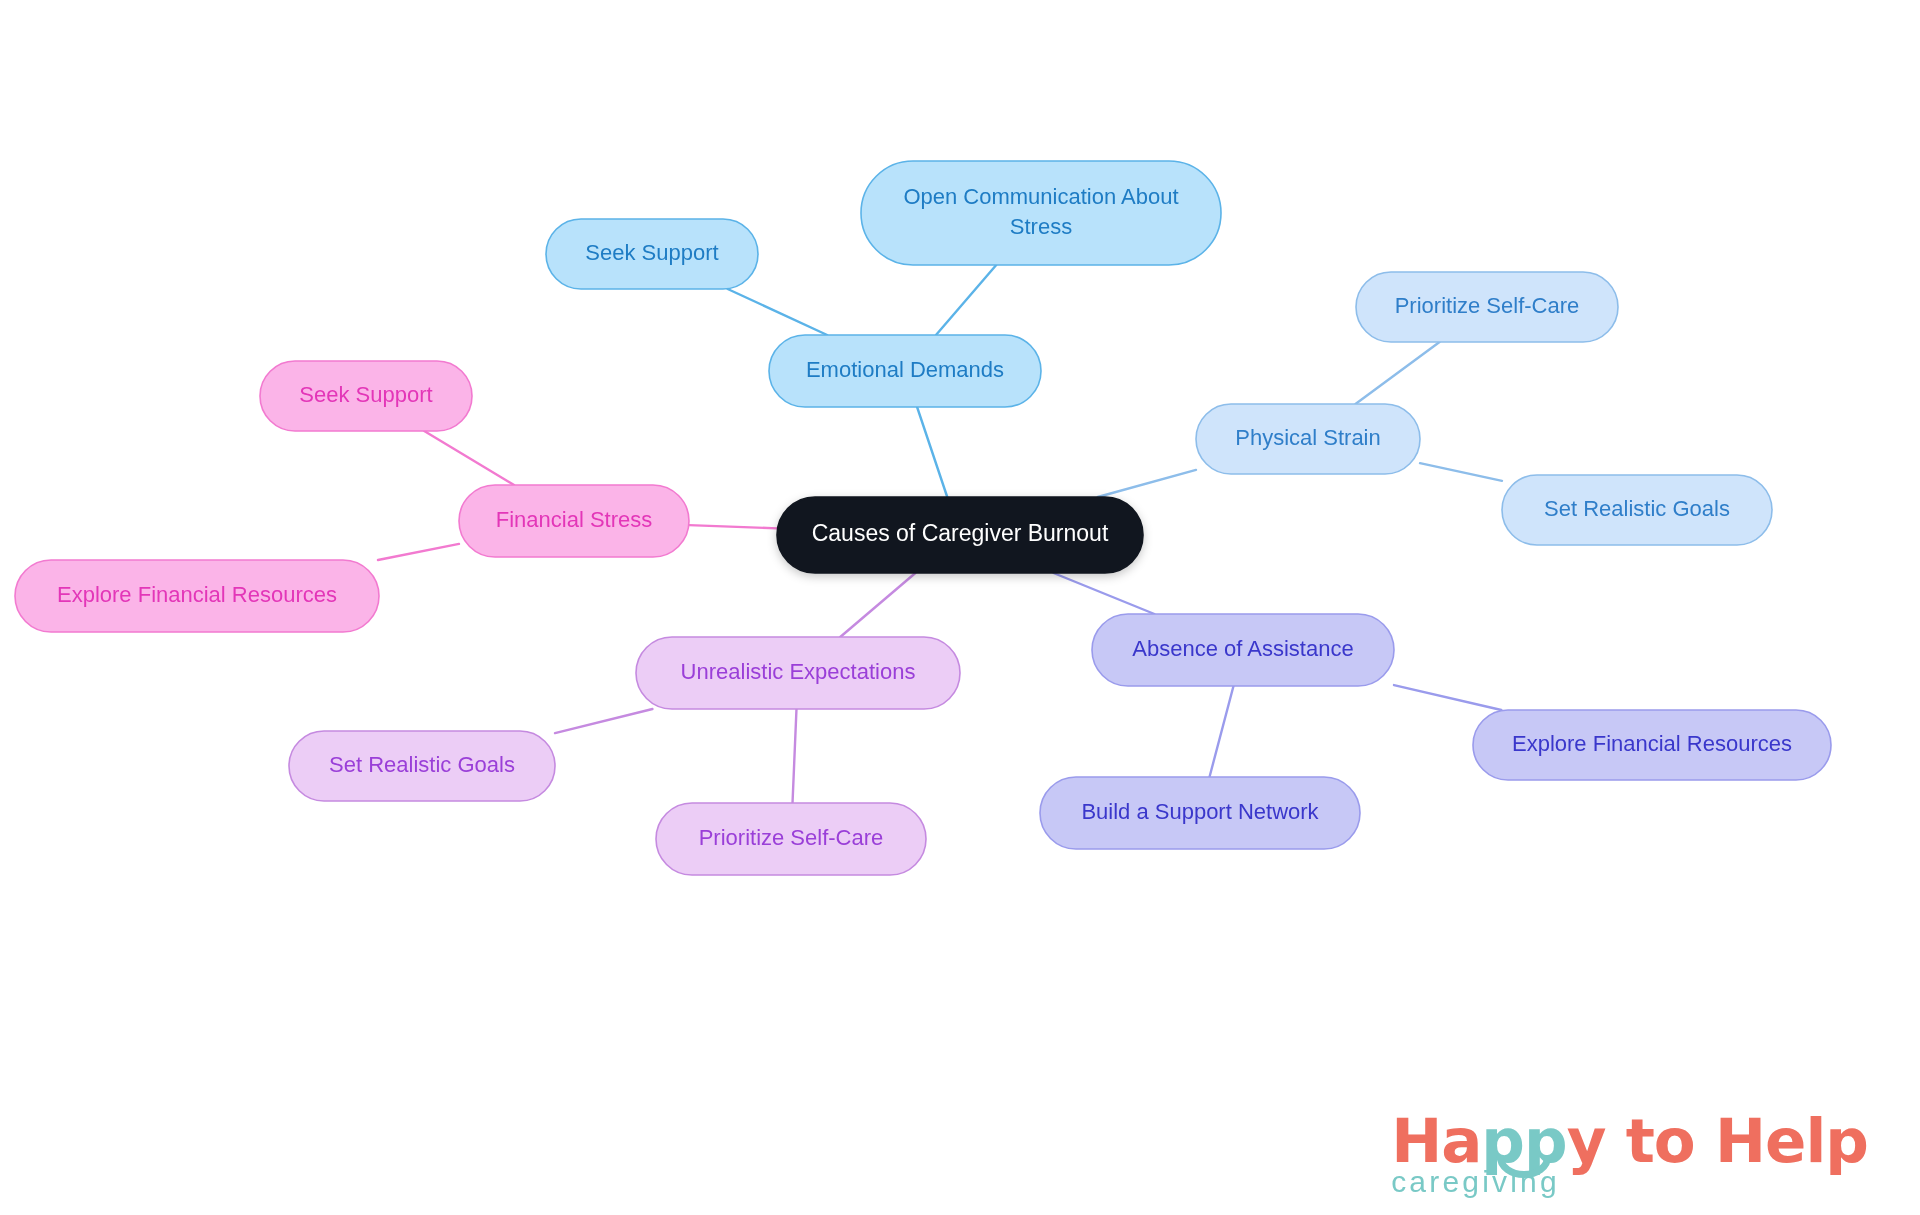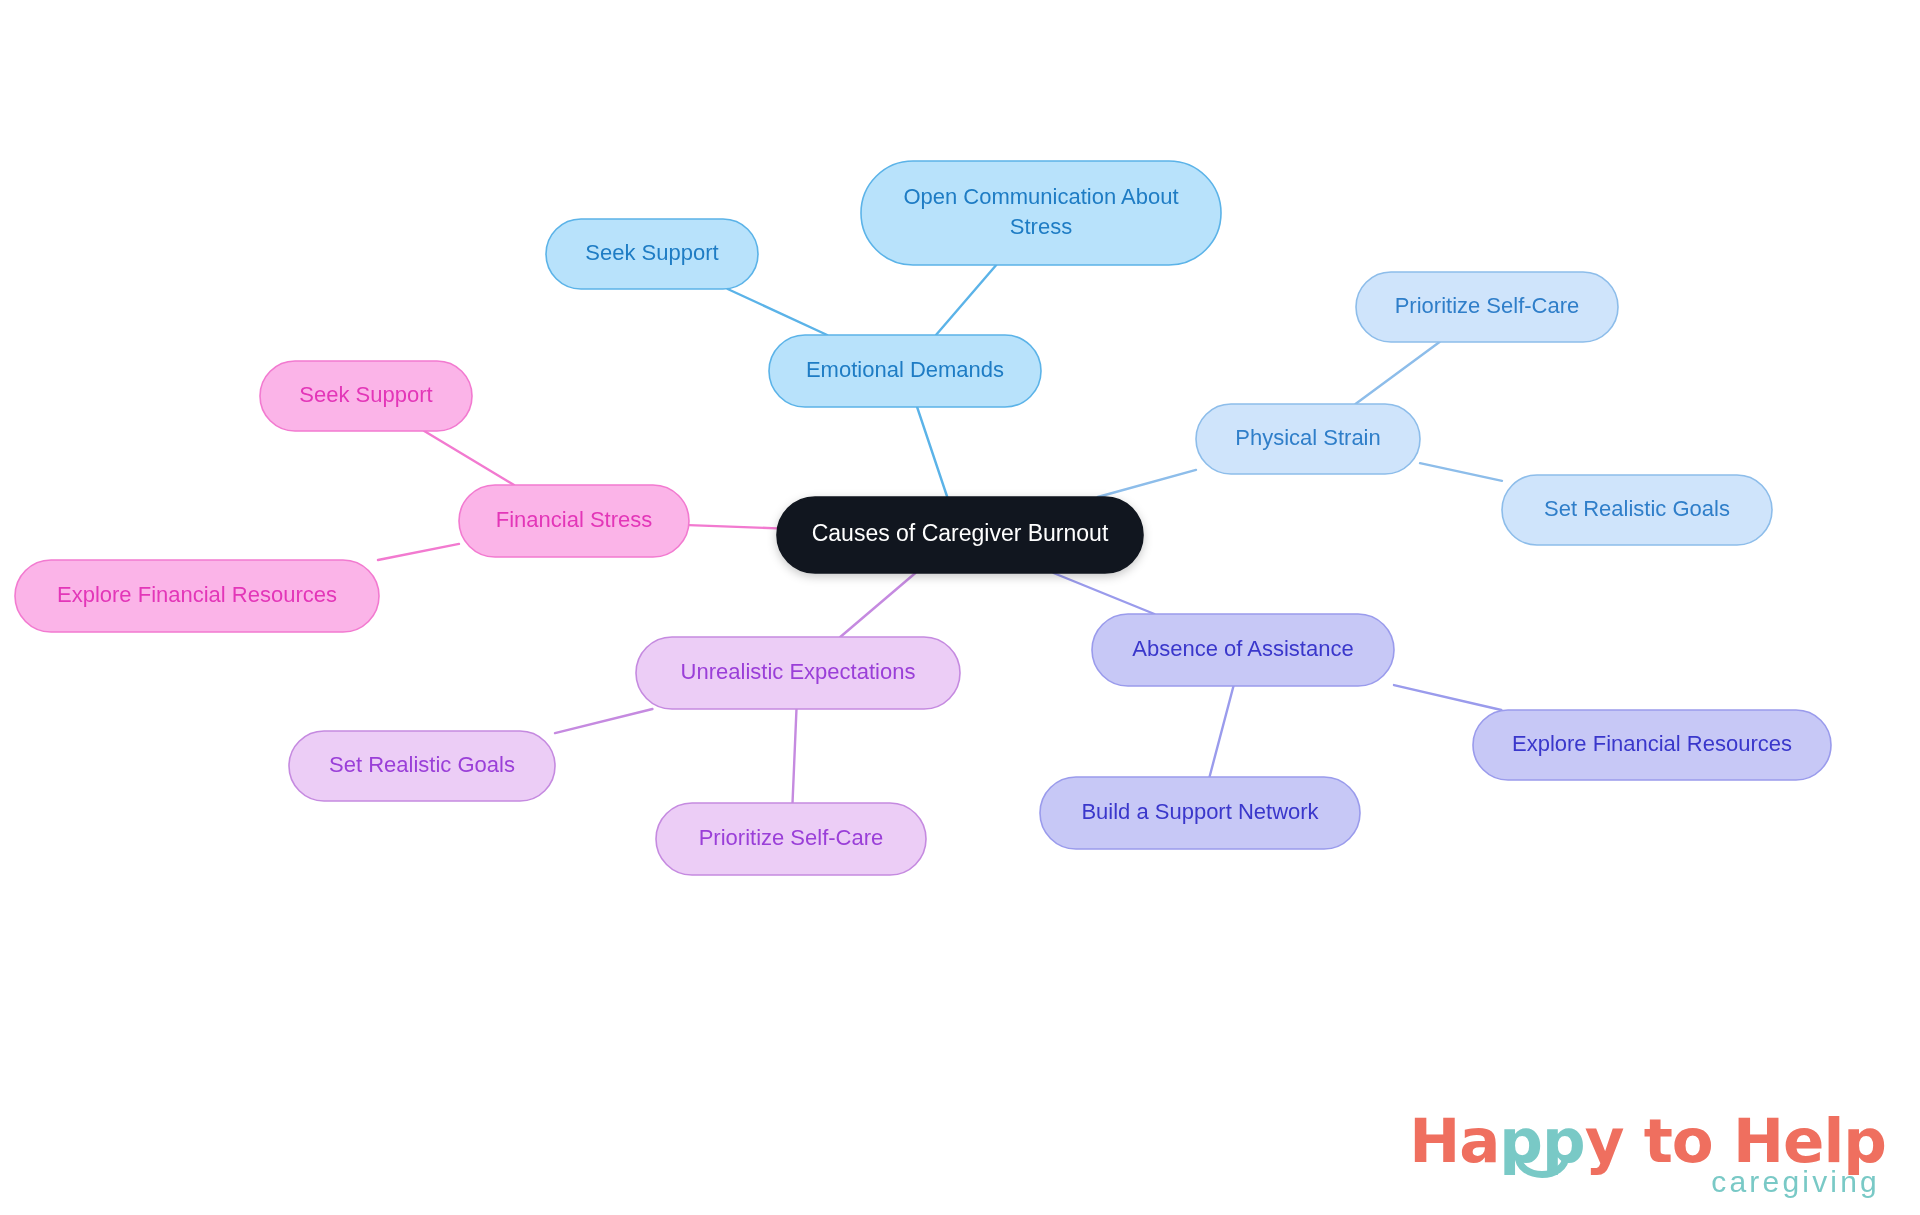--- a/index.html
+++ b/index.html
@@ -37,23 +37,22 @@
     pointer-events: none;
   }
   .root-shape {
     filter: drop-shadow(0 3px 5px rgba(0,0,0,0.22));
   }
   .node-group { cursor: pointer; }
 
   
   #brand-logo {
     position: absolute;
-    right: 34px;
+    right: 52px;
     bottom: 18px;
-    text-align: right;
     user-select: none;
   }
   .logo-wordmark {
     font-family: "DejaVu Sans", "Liberation Sans", sans-serif;
     font-weight: 700;
     font-size: 61px;
     letter-spacing: -1px;
     line-height: 0.98;
     white-space: nowrap;
   }

